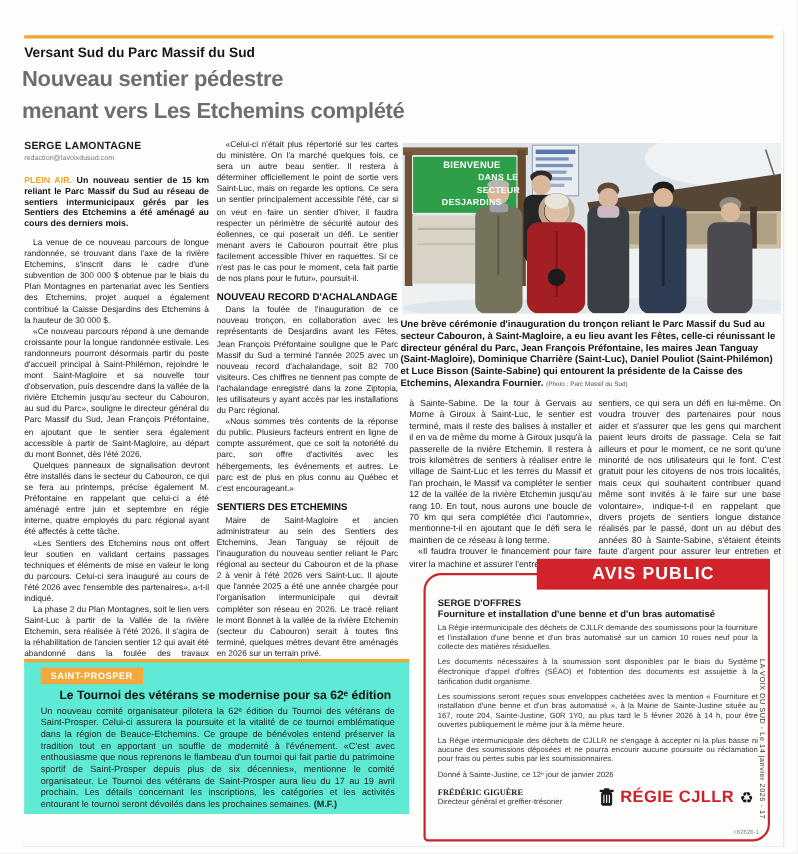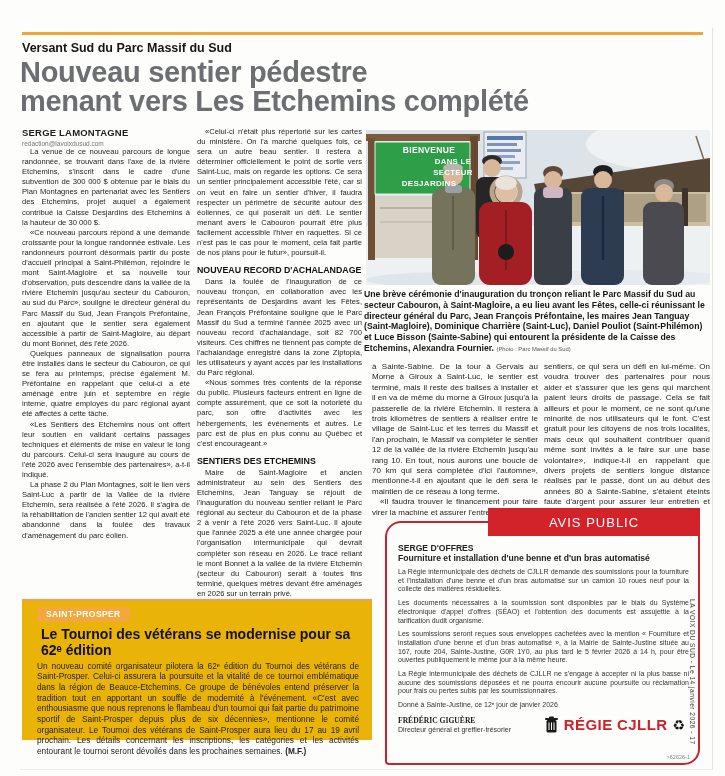--- a/index.html
+++ b/index.html
@@ -9,21 +9,21 @@
     font-family:"Liberation Sans", sans-serif; color:#1d1d1b;
     -webkit-font-smoothing:antialiased;
   }
   .top-rule { position:absolute; left:22px; top:32px; width:681px; height:3px; background:#efa636; }
   .edge-right { position:absolute; left:712px; top:28px; width:1px; height:742px; background:#e3e3df; }
   .edge-bottom { position:absolute; left:20px; top:769px; width:692px; height:1px; background:#ededea; }
 
   .kicker { position:absolute; left:22px; top:41px; font-size:12.5px; font-weight:bold; color:#161616;text-align:right; }
   .headline {
     position:absolute; left:20px; top:58px; width:695px;
-    font-size:29px; line-height:29px; font-weight:bold; color:#6d6e71; letter-spacing:-0.3px;
+    font-size:20px; line-height:29px; font-weight:bold; color:#6d6e71; letter-spacing:-0.3px;
   }
   .headline span { display:block; }
 
   
   .col { position:absolute; top:127px; text-align:justify; }
   .col1 { left:22px; width:168px; }
   .col2 { left:197px; width:165px; }
   .author { font-size:9.5px; font-weight:bold; letter-spacing:0.2px; }
   .email  { font-size:6.5px; color:#777; margin-top:2px; }
   .lede   { margin-top:12px; font-size:8px; line-height:9.8px; font-weight:bold; color:#161616; }
@@ -42,39 +42,39 @@
   .caption { position:absolute; left:364px; top:289px; width:346px; font-size:8.7px; line-height:10.8px; font-weight:bold; color:#161616; }
   .caption .credit { font-weight:normal; font-size:5.8px; color:#555; }
   .col34 { position:absolute; top:362px; text-align:justify; }
   .col3 { left:372px; width:166px; }
   .col4 { left:544px; width:166px; }
   .bodytxt2 { font-size:8px; line-height:10.4px; color:#242420; margin:0; }
 
   
   .sp-box {
     position:absolute; left:22px; top:599px; width:350px; height:141px;
-    background:#eab308; border-top:3px solid #f0a636; box-sizing:border-box;
+    background:#5eead4; border-top:3px solid #f0a636; box-sizing:border-box;
   }
   .sp-tag {
     display:inline-block; margin:5px 0 2px 15px; padding:2px 9px 2.5px 9px;
     background:#f3a73d; color:#fff; font-weight:bold; font-size:8.5px; letter-spacing:0.4px;
   }
-  .sp-title { margin:2px 15px 3px 19px; font-size:14px; font-weight:bold; color:#111; }
+  .sp-title { margin:2px 15px 3px 32px; font-size:11px; font-weight:bold; color:#111; }
   .sp-body  { margin:0 13px 0 15px; font-size:8.3px; line-height:10.7px; color:#232320; text-align:justify; }
   .sp-body strong { font-weight:bold; }
 
   
   .avis-box {
     position:absolute; left:385px; top:521px; width:315px; height:244px; box-sizing:border-box;
     border:2px solid #c9242b; border-radius:16px 4px 16px 4px; background:#fdfdfc;
   }
   .avis-banner {
     position:absolute; top:-15px; right:-2px; width:212px; height:28px;
     background:#d2232a; color:#fff; display:flex; align-items:center; justify-content:center;
-    font-weight:normal; font-size:13px; letter-spacing:1px;
+    font-weight:bold; font-size:16px; letter-spacing:1px;
   }
   .avis-inner { position:absolute; left:11px; right:9px; top:20px; }
   .avis-h { font-size:8.6px; font-weight:bold; color:#222; }
   .avis-sub { font-size:8.6px; font-weight:bold; color:#222; margin-bottom:5px; }
   .avis-p { font-size:7px; line-height:8.7px; color:#333; margin:0 0 5px 0; text-align:justify; }
   .avis-date { font-size:7px; color:#333; margin:2px 0 8px 0; }
   .sig-row { display:flex; justify-content:space-between; align-items:flex-end; }
   .sig-name { font-size:7.6px; font-weight:bold; color:#222;font-family:Liberation Serif, serif; }
   .sig-title { font-size:7px; color:#333; margin-top:1px; }
   .logo-row { display:flex; align-items:center; gap:5px; padding-right:4px; }
@@ -99,23 +99,24 @@
   <div class="kicker">Versant Sud du Parc Massif du Sud</div>
 
   <h1 class="headline" style="margin:0;">
     <span>Nouveau sentier pédestre</span>
     <span>menant vers Les Etchemins complété</span>
   </h1>
 
   <div class="col col1">
     <div class="author">SERGE LAMONTAGNE</div>
     <div class="email">redaction@lavoixdusud.com</div>
+    <p class="lede"><span class="lede-tag">PLEIN AIR.</span> <span>Un nouveau sentier de 15 km reliant le Parc Massif du Sud au réseau de sentiers intermunicipaux gérés par les Sentiers des Etchemins a été aménagé au cours des derniers mois.</span></p>
     <p class="bodytxt p-indent">La venue de ce nouveau parcours de longue randonnée, se trouvant dans l'axe de la rivière Etchemins, s'inscrit dans le cadre d'une subvention de 300 000 $ obtenue par le biais du Plan Montagnes en partenariat avec les Sentiers des Etchemins, projet auquel a également contribué la Caisse Desjardins des Etchemins à la hauteur de 30 000 $.</p>
     <p class="bodytxt p-indent">«Ce nouveau parcours répond à une demande croissante pour la longue randonnée estivale. Les randonneurs pourront désormais partir du poste d'accueil principal à Saint-Philémon, rejoindre le mont Saint-Magloire et sa nouvelle tour d'observation, puis descendre dans la vallée de la rivière Etchemin jusqu'au secteur du Cabouron, au sud du Parc», souligne le directeur général du Parc Massif du Sud, Jean François Préfontaine, en ajoutant que le sentier sera également accessible à partir de Saint-Magloire, au départ du mont Bonnet, dès l'été 2026.</p>
-    <p class="bodytxt p-indent">Quelques panneaux de signalisation pourra être installés dans le secteur du Cabouron, ce qui se fera au printemps, précise également M. Préfontaine en rappelant que celui-ci a été aménagé entre juin et septembre en régie interne, quatre employés du parc régional ayant été affectés à cette tâche.</p>
+    <p class="bodytxt p-indent">Quelques panneaux de signalisation devront être installés dans le secteur du Cabouron, ce qui se fera au printemps, précise également M. Préfontaine en rappelant que celui-ci a été aménagé entre juin et septembre en régie interne, quatre employés du parc régional ayant été affectés à cette tâche.</p>
     <p class="bodytxt p-indent">«Les Sentiers des Etchemins nous ont offert leur soutien en validant certains passages techniques et éléments de mise en valeur le long du parcours. Celui-ci sera inauguré au cours de l'été 2026 avec l'ensemble des partenaires», a-t-il indiqué.</p>
     <p class="bodytxt p-indent">La phase 2 du Plan Montagnes, soit le lien vers Saint-Luc à partir de la Vallée de la rivière Etchemin, sera réalisée à l'été 2026. Il s'agira de la réhabilitation de l'ancien sentier 12 qui avait été abandonné dans la foulée des travaux d'aménagement du parc éolien.</p>
   </div>
 
   <div class="col col2">
     <p class="bodytxt p-indent">«Celui-ci n'était plus répertorié sur les cartes du ministère. On l'a marché quelques fois, ce sera un autre beau sentier. Il restera à déterminer officiellement le point de sortie vers Saint-Luc, mais on regarde les options. Ce sera un sentier principalement accessible l'été, car si on veut en faire un sentier d'hiver, il faudra respecter un périmètre de sécurité autour des éoliennes, ce qui poserait un défi. Le sentier menant avers le Cabouron pourrait être plus facilement accessible l'hiver en raquettes. Si ce n'est pas le cas pour le moment, cela fait partie de nos plans pour le futur», poursuit-il.</p>
     <h2 class="subhead">NOUVEAU RECORD D'ACHALANDAGE</h2>
     <p class="bodytxt p-indent">Dans la foulée de l'inauguration de ce nouveau tronçon, en collaboration avec les représentants de Desjardins avant les Fêtes, Jean François Préfontaine souligne que le Parc Massif du Sud a terminé l'année 2025 avec un nouveau record d'achalandage, soit 82 700 visiteurs. Ces chiffres ne tiennent pas compte de l'achalandage enregistré dans la zone Ziptopia, les utilisateurs y ayant accès par les installations du Parc régional.</p>
     <p class="bodytxt p-indent">«Nous sommes très contents de la réponse du public. Plusieurs facteurs entrent en ligne de compte assurément, que ce soit la notoriété du parc, son offre d'activités avec les hébergements, les événements et autres. Le parc est de plus en plus connu au Québec et c'est encourageant.»</p>
     <h2 class="subhead">SENTIERS DES ETCHEMINS</h2>

